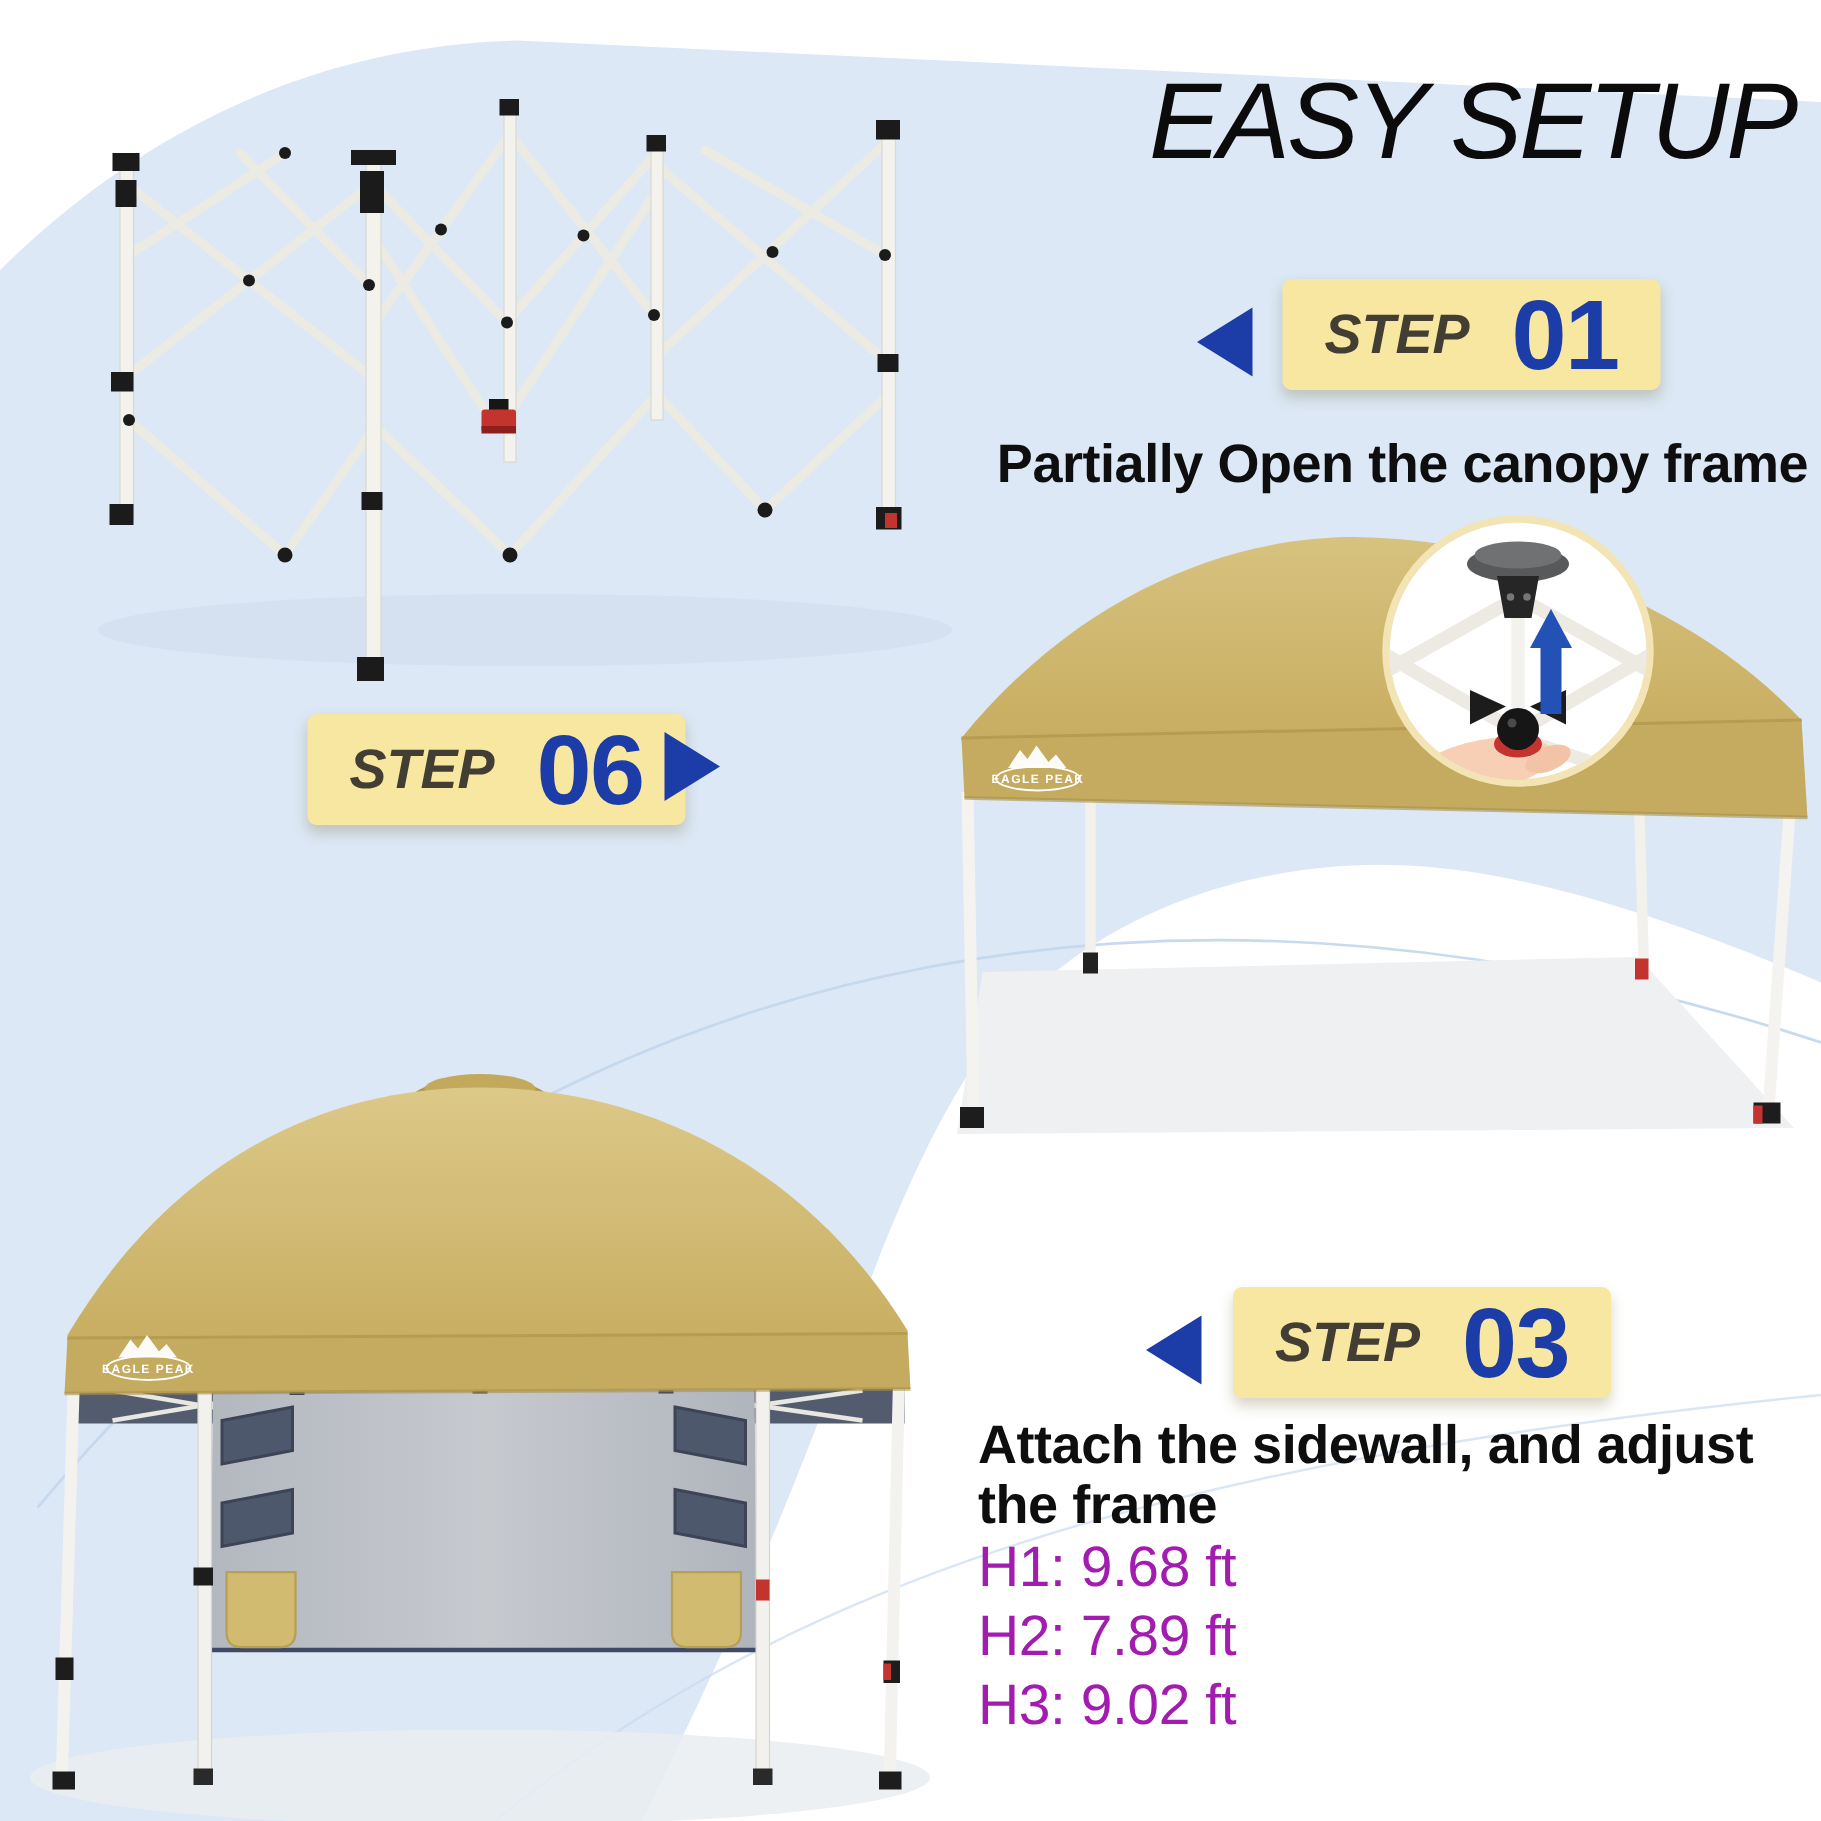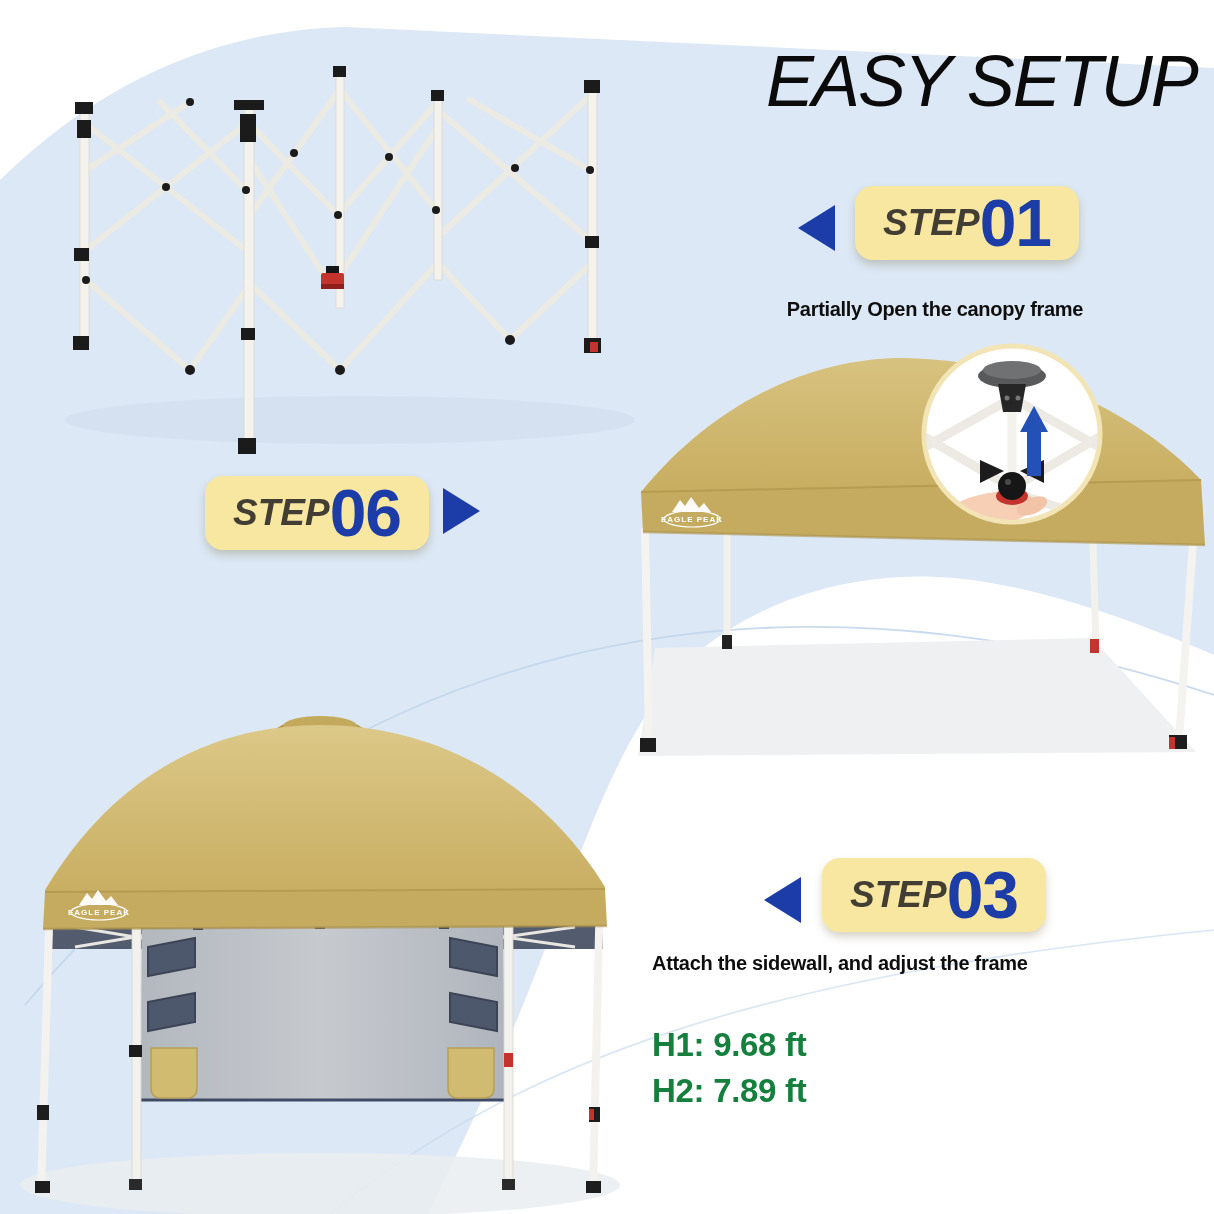--- a/index.html
+++ b/index.html
@@ -8,45 +8,45 @@
   .abs{position:absolute;}
   svg{display:block;}
 
   .headline{
     position:absolute;top:40px;right:28px;width:420px;
     font-size:72px;font-weight:normal;font-style:italic;color:#0b0b0b;
     letter-spacing:-2px;text-align:right;white-space:nowrap;
   }
 
   .badge{
-    position:absolute;display:flex;align-items:center;gap:0;
-    background:#f8e7a0;border-radius:18px;padding:6px 28px;height:62px;
+    position:absolute;display:flex;align-items:center;gap:28px;
+    background:#f8e7a0;border-radius:6px;padding:6px 28px;height:62px;
     box-shadow:0 5px 9px rgba(110,100,55,.28);
   }
   .badge .step-word{
     font-size:37px;font-weight:bold;font-style:italic;color:#433e33;letter-spacing:0px;
   }
   .badge .step-num{
     font-size:66px;font-weight:bold;color:#1c3ca8;letter-spacing:-1px;
   }
   .tri{position:absolute;width:0;height:0;}
   .tri-left{border-top:23px solid transparent;border-bottom:23px solid transparent;border-right:37px solid #1c3ca8;}
   .tri-right{border-top:23px solid transparent;border-bottom:23px solid transparent;border-left:37px solid #1c3ca8;}
 
   .desc{
     position:absolute;font-weight:bold;color:#0e0e0e;
-    font-size:20px;line-height:40px;letter-spacing:-0.3px;
+    font-size:36px;line-height:40px;letter-spacing:-0.3px;
   }
   .desc-1{left:655px;top:289px;width:560px;text-align:center;}
   .desc-2{left:75px;top:575px;width:545px;}
   .desc-3{left:652px;top:943px;width:545px;}
 
   .heights{position:absolute;left:652px;top:1022px;}
   .height-line{
-    font-size:33px;font-weight:bold;color:#15803d;line-height:46px;letter-spacing:-0.3px;
+    font-size:38px;font-weight:normal;color:#a21caf;line-height:46px;letter-spacing:-0.3px;
   }
 </style>
 </head>
 <body>
 
 <div class="canvas">
 
   <svg class="abs" style="left:0;top:0" width="1214" height="1214" viewBox="0 0 1214 1214">
     <path d="M 0,180 C 110,72 230,30 345,27 L 1214,68 L 1214,655
              C 1105,608 1010,580 938,577 C 856,573 770,596 706,646
@@ -282,15 +282,16 @@
   <span class="tri tri-left abs" style="left:764px;top:877px"></span>
   <div class="badge" style="left:822px;top:858px">
     <span class="step-word">STEP</span>
     <span class="step-num">03</span>
   </div>
   <div class="desc desc-3">Attach the sidewall, and adjust the frame</div>
 
   <div class="heights">
     <div class="height-line">H1: 9.68 ft</div>
     <div class="height-line">H2: 7.89 ft</div>
+    <div class="height-line">H3: 9.02 ft</div>
   </div>
 
 </div>
 
 </body></html>

